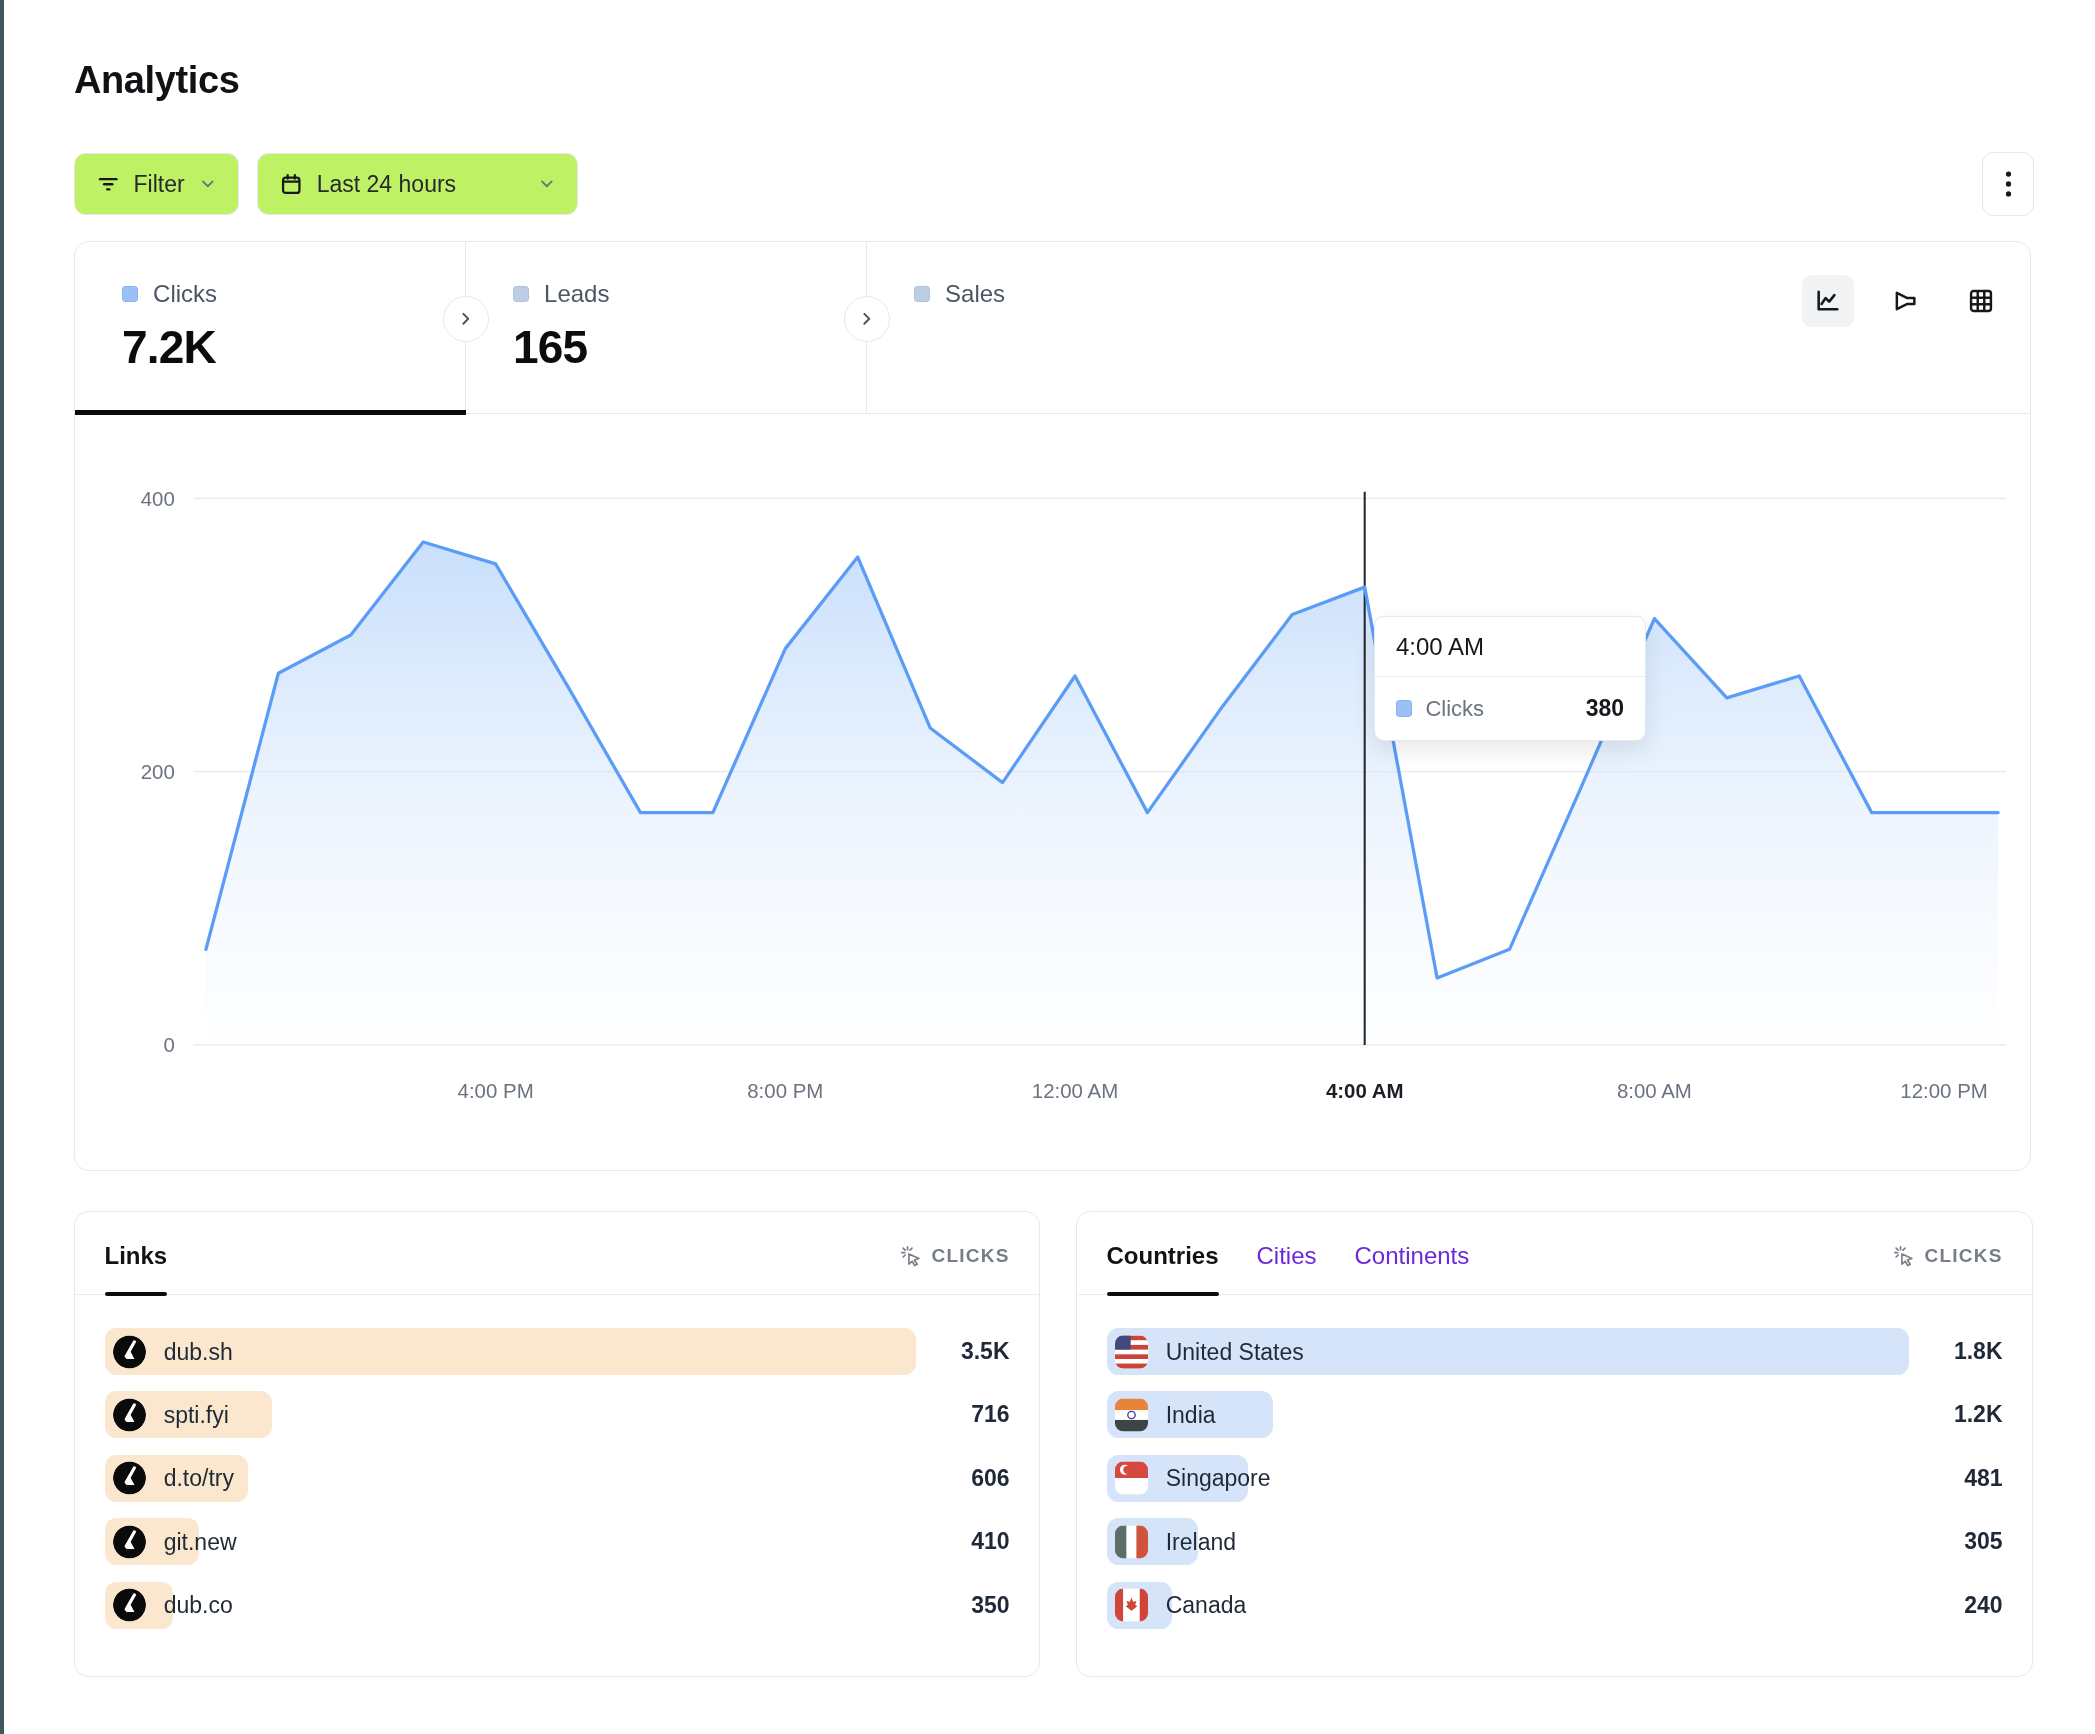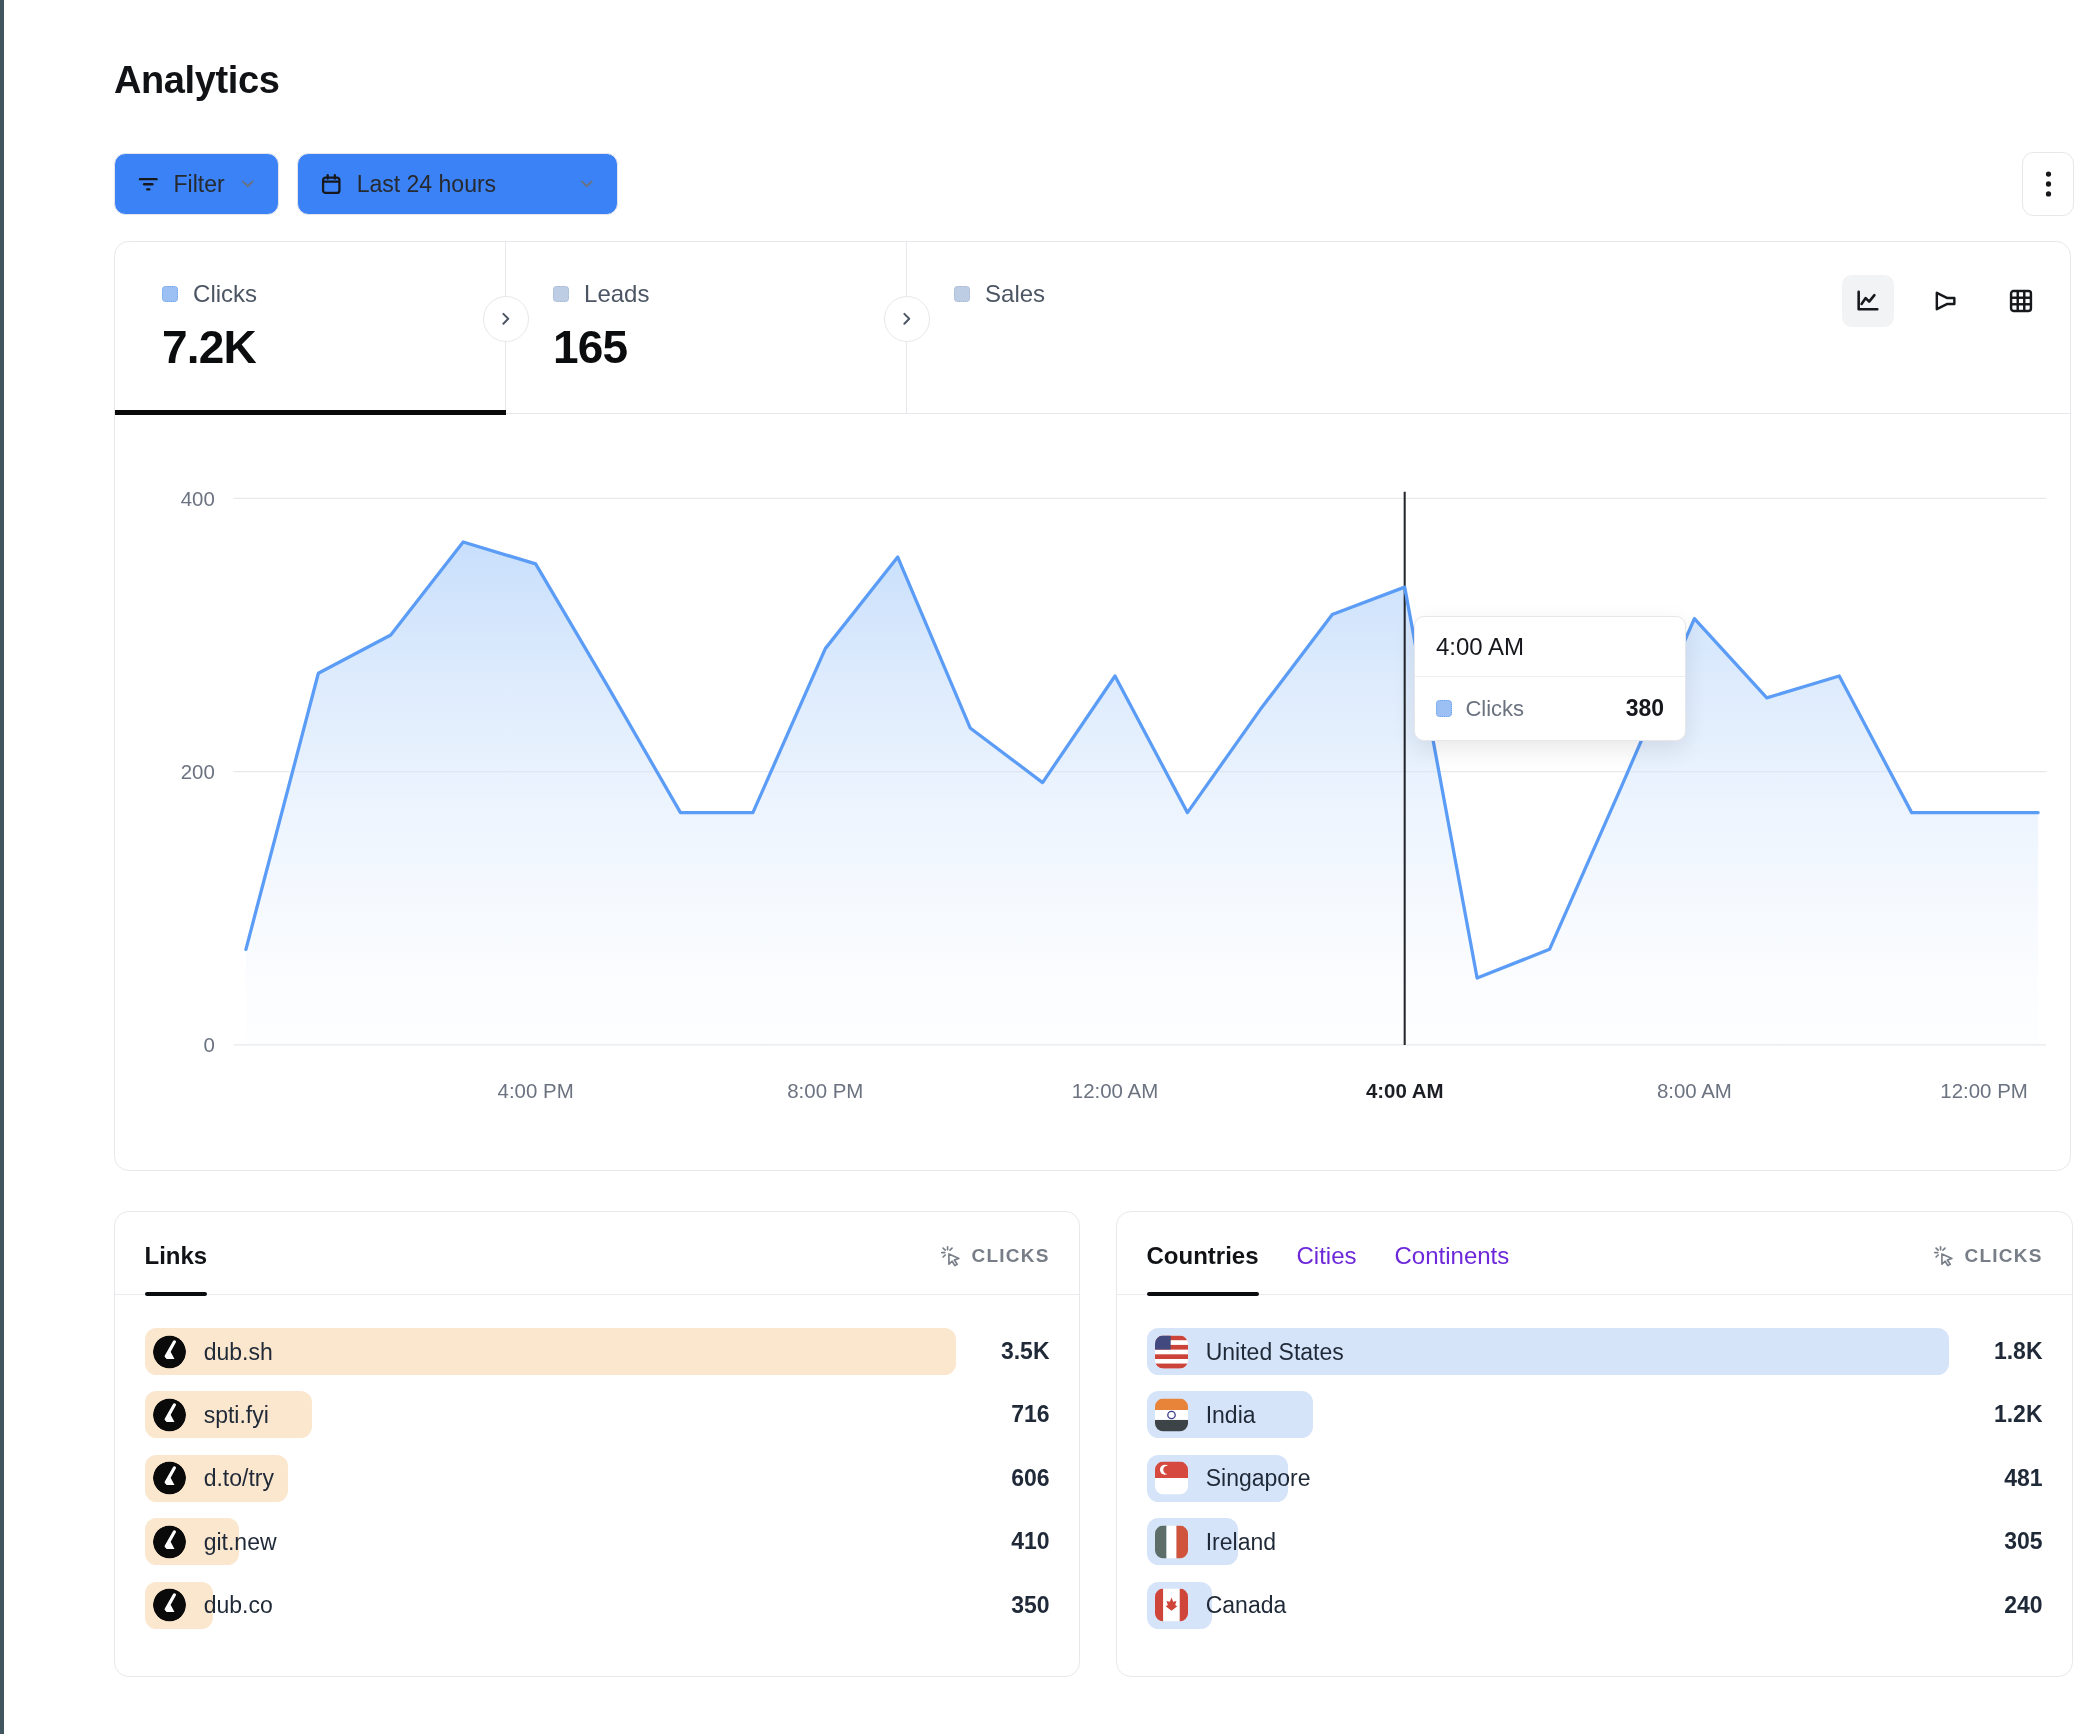--- a/index.html
+++ b/index.html
@@ -1,24 +1,24 @@
 <!DOCTYPE html>
 <html style="font-size:13px"><head>
 <meta charset="utf-8">
 <style>
   * { box-sizing: border-box; margin: 0; padding: 0; }
   html,body { width:2096px; height:1735px; background:#fff; font-family:"Liberation Sans", sans-serif; overflow:hidden; }
   body { border-left:4.1px solid #41565e; position:relative; }
-  .content { position:absolute; left:70px; top:0; width:1960px; height:1735px;margin-left:40px; }
+  .content { position:absolute; left:70px; top:0; width:1960px; height:1735px; }
 
   .page-title { position:absolute; top:59px; left:0; font-size:38px; font-weight:700; color:#101215; letter-spacing:-0.4px; }
 
   .toolbar { position:absolute; top:152px; left:0; right:0; display:flex; justify-content:space-between; align-items:center; }
   .toolbar-left { display:flex; gap:18px; }
-  .btn { display:flex; align-items:center; gap:13px; height:62px; padding:0 21px; border:1.2px solid #e5e7eb; border-radius:11.5px; background:#3b82f6; font-size:23px; color:#26292e; font-weight:500; cursor:pointer; }
+  .btn { display:flex; align-items:center; gap:13px; height:62px; padding:0 21px; border:1.2px solid #e5e7eb; border-radius:11.5px; background:#bef264; font-size:23px; color:#26292e; font-weight:500; cursor:pointer; }
   .btn-date { width:321px; }
   .btn-date .chev { margin-left:auto; }
   .kebab-btn { width:52px; height:64px; border:1.2px solid #e5e7eb; border-radius:11.5px; background:#fff; display:flex; align-items:center; justify-content:center; cursor:pointer; }
 
   .main-card { position:absolute; top:241px; left:0; width:1957px; height:930px; border:1.2px solid #e6e8eb; border-radius:14.7px; background:#fff; }
 
   .stats-row { position:relative; height:172px; border-bottom:1.2px solid #e6e8eb; }
   .stat { position:absolute; top:0; height:172px; padding:38px 0 0 47px; cursor:pointer; }
   .stat-0 { left:0; width:391px; border-right:1.2px solid #e6e8eb; }
   .stat-1 { left:391px; width:401px; border-right:1.2px solid #e6e8eb; }

